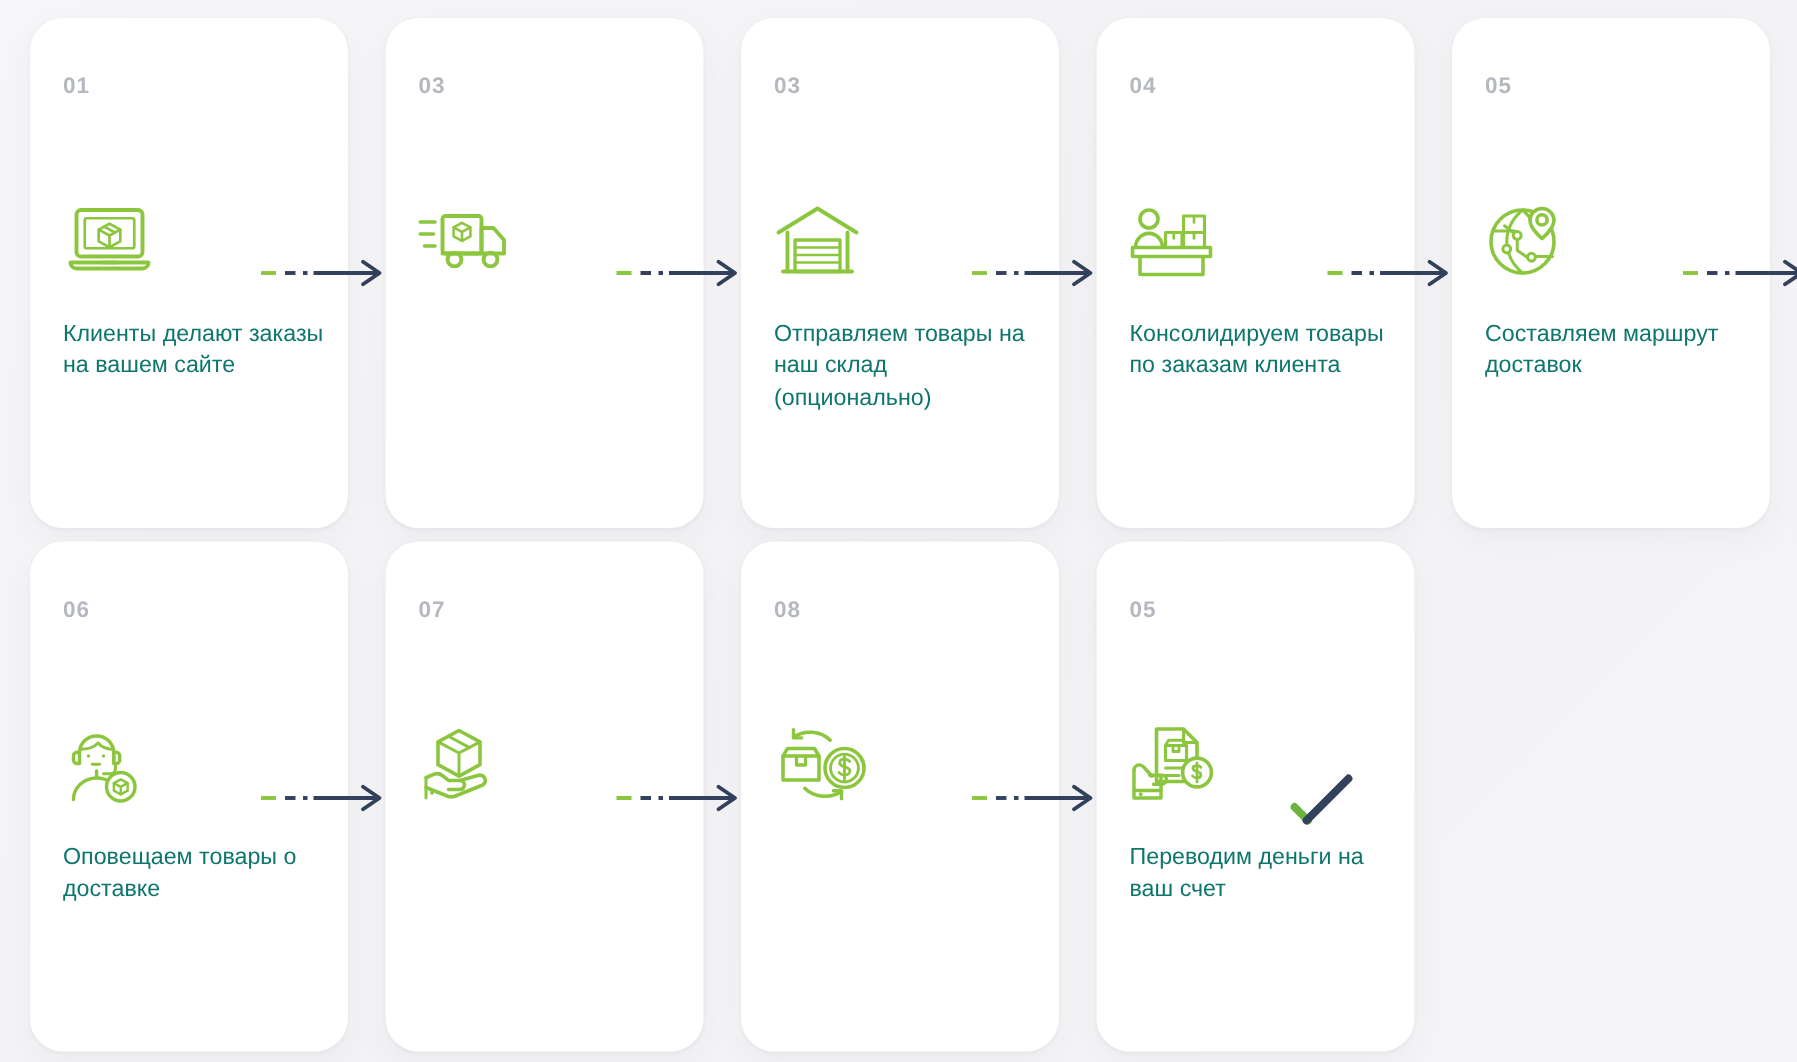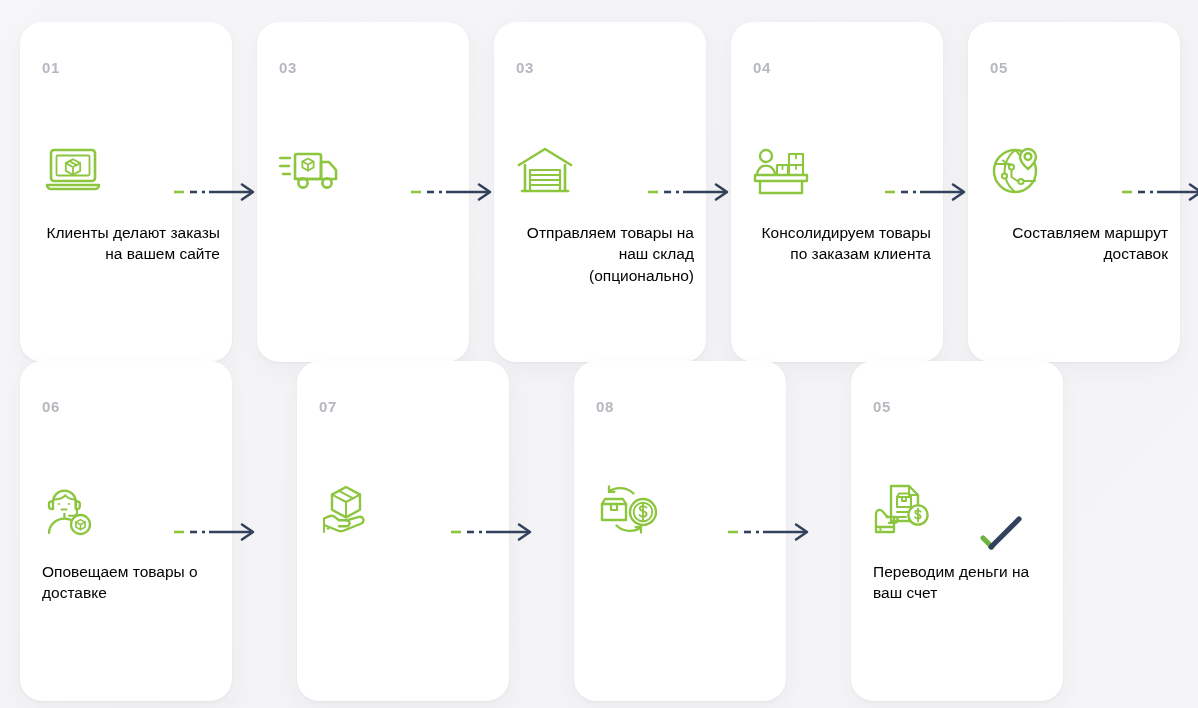--- a/index.html
+++ b/index.html
@@ -16,22 +16,22 @@
     height: 708px;
     background: linear-gradient(135deg,#f6f6f8 0%, #f3f3f5 50%, #f5f5f7 100%);
   }
   .row {
     position: absolute;
     left: 0;
     width: 1198px;
     height: 340px;
     display: flex;
   }
-  .row-1 { top: 22px; text-align: right; }
-  .row-2 { top: 361px; gap: 40px; }
+  .row-1 { top: 12px; }
+  .row-2 { top: 361px; }
 
   .cell {
     position: relative;
     width: 237px;
     height: 340px;
     flex: 0 0 237px;
   }
 
   .card {
     position: absolute;
@@ -66,21 +66,21 @@
   }
   .icon-wrap svg { display: block; }
 
   .card-text {
     position: absolute;
     left: 22px;
     top: 200px;
     width: 178px;
     font-size: 15.5px;
     line-height: 1.38;
-    color: #000000;
+    color: #0f766e;
     font-weight: 400;
     white-space: pre-line;
   }
 
   
   .arrow {
     position: absolute;
     top: 156px;
     left: 168px;
     width: 120px;

